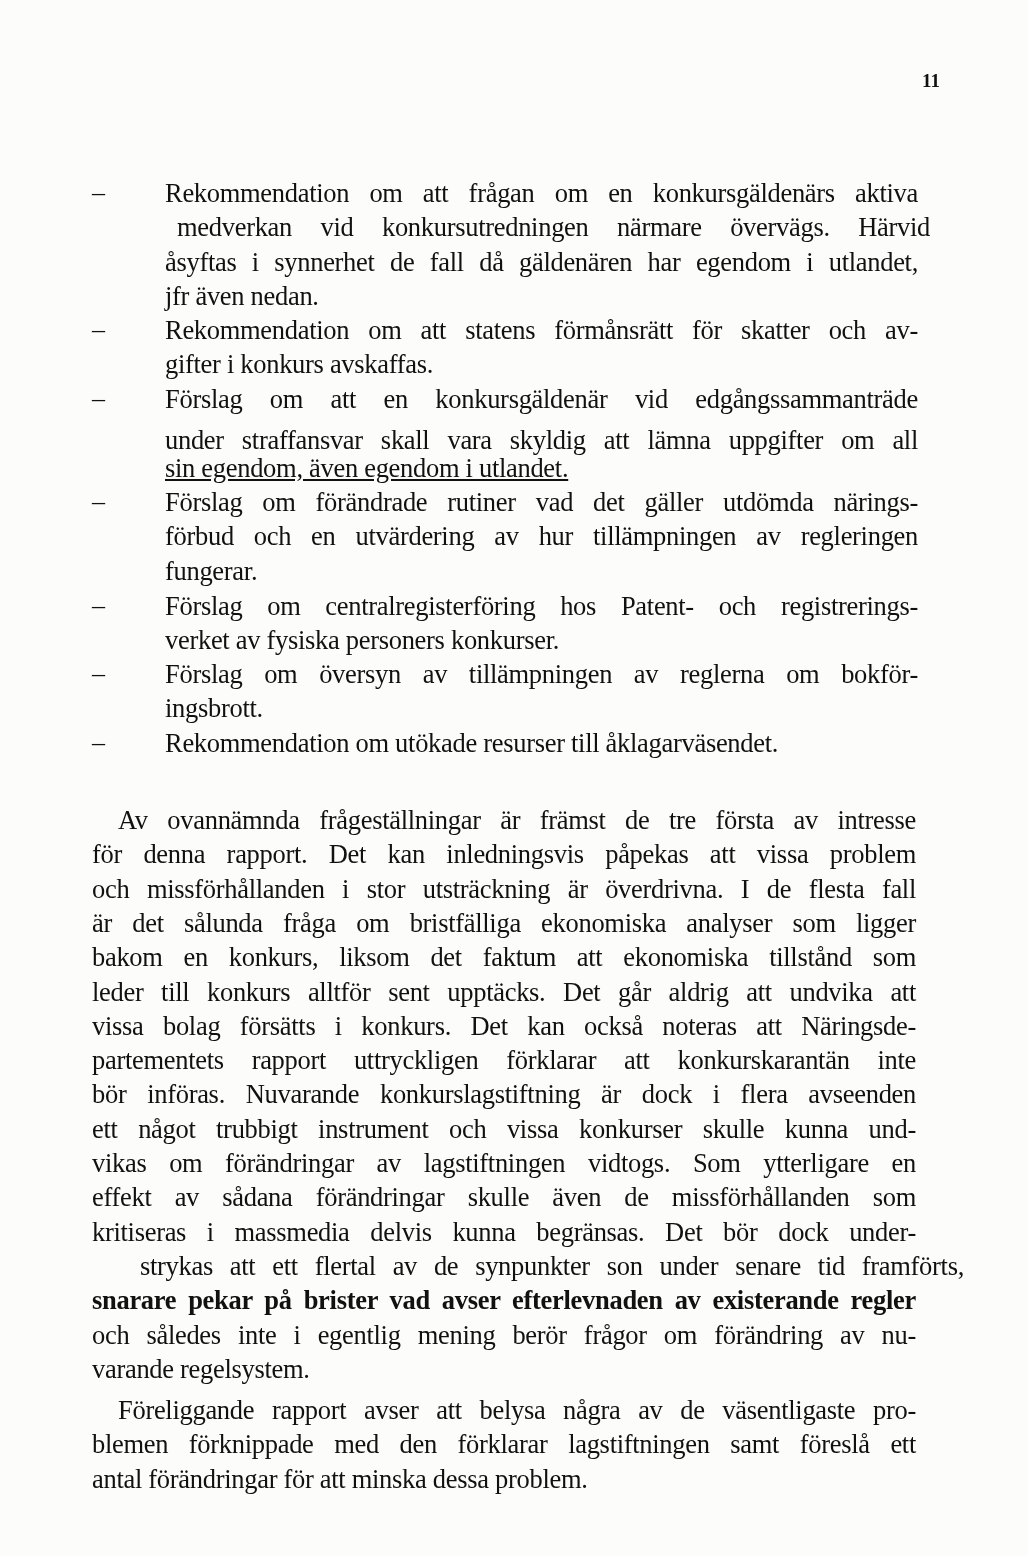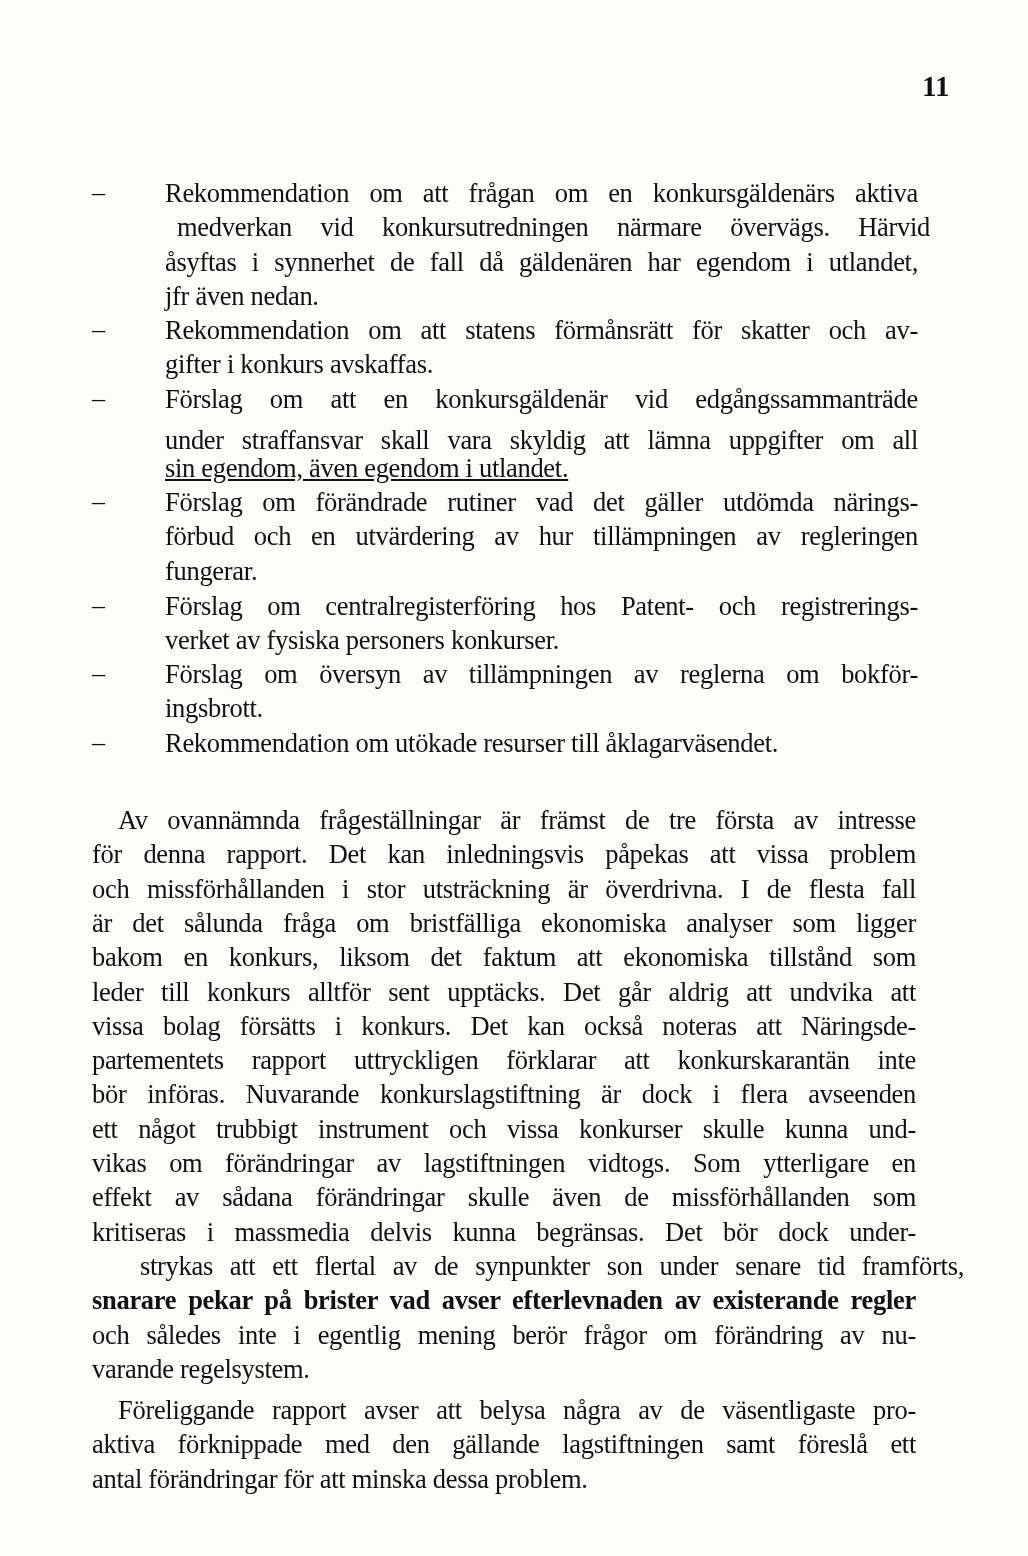--- a/index.html
+++ b/index.html
@@ -7,21 +7,21 @@
     width: 1028px; height: 1556px;
     background: #fcfcfa;
     position: relative;
     overflow: hidden;
     font-family: "Liberation Serif", serif;
     color: #111;
   }
   .page-number {
     position: absolute;
     left: 922px; top: 70px;
-    font-size: 29px;
+    font-size: 19px;
     font-weight: bold;
   }
   .line {
     position: absolute;
     font-size: 26.5px;
     white-space: nowrap;
     line-height: 34px;
     letter-spacing: -0.3px;
     transform-origin: left top;
   }
@@ -152,18 +152,18 @@
         <div class="line" style="left: 92px; top: 1317.5px; width: 824px;">
           <span class="justify">och således inte i egentlig mening berör frågor om förändring av nu-</span>
         </div>
         <div class="line" style="left: 92px; top: 1351.8px; width: 824px;"><span>varande regelsystem.</span></div>
       </div>
       <div>
         <div class="line" style="left: 118px; top: 1393px; width: 798px;">
           <span class="justify">Föreliggande rapport avser att belysa några av de väsentligaste pro-</span>
         </div>
         <div class="line" style="left: 92px; top: 1427.3px; width: 824px;">
-          <span class="justify">aktiva förknippade med den gällande lagstiftningen samt föreslå ett</span>
+          <span class="justify">blemen förknippade med den förklarar lagstiftningen samt föreslå ett</span>
         </div>
         <div class="line" style="left: 92px; top: 1461.6px; width: 824px;"><span>antal förändringar för att minska dessa problem.</span></div>
       </div>
     </div>
 </div>
 
 </body></html>

